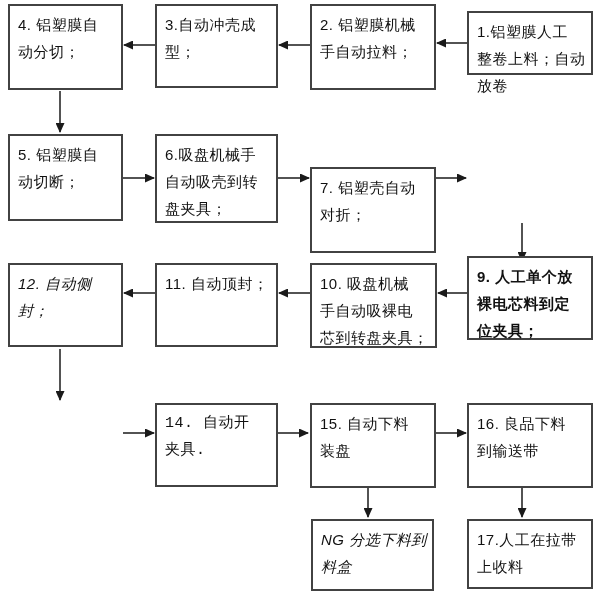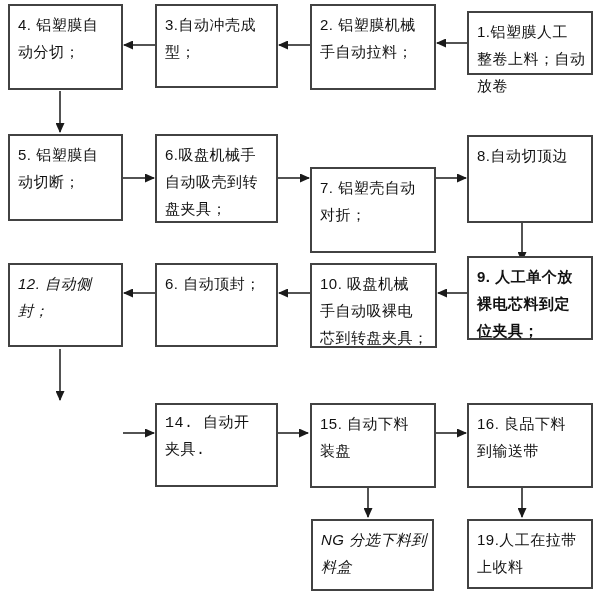--- a/index.html
+++ b/index.html
@@ -88,36 +88,35 @@
 整卷上料；自动
 放卷</div>
 
   <div class="box" style="left:8px;   top:134px; width:115px; height:87px;">5. 铝塑膜自
 动切断；</div>
   <div class="box" style="left:155px; top:134px; width:123px; height:89px;">6.吸盘机械手
 自动吸壳到转
 盘夹具；</div>
   <div class="box" style="left:310px; top:135px; width:126px; height:86px;margin-top:32px;">7. 铝塑壳自动
 对折；</div>
-  <div class="box" style="left:467px; top:135px; width:126px; height:88px;">8.自动切顶边</div>
 
   <div class="box" style="left:8px;   top:263px; width:115px; height:84px;font-style:italic;">12. 自动侧封；</div>
-  <div class="box" style="left:155px; top:263px; width:123px; height:84px;">6. 自动顶封；</div>
+  <div class="box" style="left:155px; top:263px; width:123px; height:84px;">11. 自动顶封；</div>
   <div class="box" style="left:310px; top:263px; width:127px; height:85px;">10. 吸盘机械
 手自动吸裸电
 芯到转盘夹具；</div>
   <div class="box" style="left:467px; top:256px; width:126px; height:84px;font-weight:bold;">9. 人工单个放
 裸电芯料到定
 位夹具；</div>
 
   <div class="box" style="left:155px; top:403px; width:123px; height:84px;font-family:Liberation Mono, monospace;">14. 自动开
 夹具.</div>
   <div class="box" style="left:310px; top:403px; width:126px; height:85px;">15. 自动下料
 装盘</div>
   <div class="box" style="left:467px; top:403px; width:126px; height:85px;">16. 良品下料
 到输送带</div>
 
   <div class="box" style="left:311px; top:519px; width:123px; height:72px;font-style:italic;">NG 分选下料到
 料盒</div>
-  <div class="box" style="left:467px; top:519px; width:126px; height:70px;">19.人工在拉带
+  <div class="box" style="left:467px; top:519px; width:126px; height:70px;">17.人工在拉带
 上收料</div>
 
 </div>
 
 </body></html>

